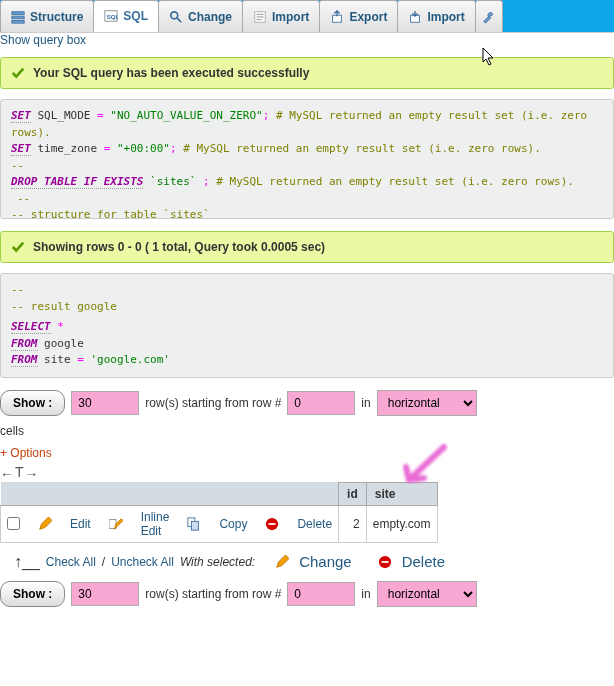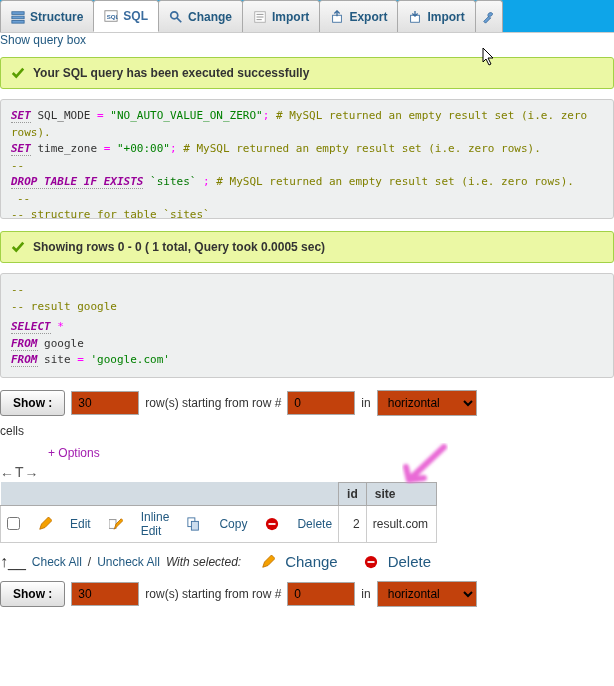--- a/index.html
+++ b/index.html
@@ -11,31 +11,31 @@
 .content { }
 .show-query { color: #235a81; cursor: pointer; margin-bottom: 10px; display: inline-block; }
 .success-box { background: #ebf8a4; border: 1px solid #a2d246; padding: 8px 10px; display: flex; align-items: center; gap: 8px; font-weight: bold; color: #333; border-radius: 3px; margin-bottom: 10px; }
 .sql-box { background: #eef0f0; border: 1px solid #ccc; padding: 8px 10px; font-family: monospace; font-size: 11px; line-height: 1.5; margin-bottom: 12px; border-radius: 3px; overflow: hidden; }
 .kw { color: #990099; font-weight: bold; border-bottom: 1px dotted #999; font-style: italic; }
 .str { color: #008000; }
 .comment { color: #808000; }
 .tbl { color: #007700; }
 .op { color: fuchsia; }
 .row-form { display: flex; align-items: center; gap: 6px; margin: 8px 0; flex-wrap: wrap; }
-.btn { padding: 5px 12px; border: 1px solid #888; background: linear-gradient(#fff,#ddd); border-radius: 3px; font-weight: bold; cursor: pointer; font-size: 12px; }
-input[type=text], select { border: 1px solid #aaa; padding: 4px 6px; font-size: 12px; background: #c2410c; }
+.btn { padding: 5px 12px; border: 1px solid #888; background: linear-gradient(#fff,#ddd); border-radius: 10px; font-weight: bold; cursor: pointer; font-size: 12px; }
+input[type=text], select { border: 1px solid #aaa; padding: 4px 6px; font-size: 12px; background: #f9a8d4; }
 .cells-label { margin: 4px 0 8px 0; }
-.options-link { color: #a21caf; cursor: pointer; margin-bottom: 4px; display: block; margin-left: 48px; }
+.options-link { color: #c2410c; cursor: pointer; margin-bottom: 4px; display: block; }
 .resize-ctrl { font-size: 14px; letter-spacing: 1px; color: #555; margin-bottom: 2px; }
 table.data { border-collapse: collapse; }
 table.data th { background: #d3dce3; border: 1px solid #aaa; padding: 4px 8px; text-align: left; font-weight: bold; }
 table.data td { border: 1px solid #ccc; padding: 4px 6px; background: #fff; }
 .action-cell { display: flex; align-items: center; gap: 18px; }
 .link { color: #235a81; cursor: pointer; }
-.footer-actions { display: flex; align-items: center; gap: 6px; margin: 10px 0; flex-wrap: wrap; }
+.footer-actions { display: flex; align-items: center; gap: 6px; margin: 10px 14px; flex-wrap: wrap; }
 .arrow-up { font-size: 16px; }
 .italic { font-style: italic; }
 .cursor-overlay { position: absolute; pointer-events: none; }
 .pink-arrow { position: absolute; pointer-events: none; }
 .delete-label { font-size: 15px; margin-left: 4px; }
 .change-label { font-size: 15px; margin-left: 4px; }
 .check { display: inline-block; }
 </style>
 </head>
 <body>
@@ -183,21 +183,21 @@
                   </svg></span>
             <span class="link">Copy</span>
             <span class="icon"><svg viewBox="0 0 16 16">
                     <circle cx="8" cy="8" r="7" fill="#d40000"></circle>
                     <rect x="4" y="7" width="8" height="2" fill="#fff"></rect>
                   </svg></span>
             <span class="link">Delete</span>
           </div>
         </td>
         <td style="text-align:right">2</td>
-        <td>result.com</td>
+        <td>empty.com</td>
       </tr>
     </tbody>
       </table>
   </div>
 
   <div class="footer-actions">
     <span class="arrow-up">↑__</span>
     <span class="link">Check All</span>
     <span> / </span>
     <span class="link">Uncheck All</span>

